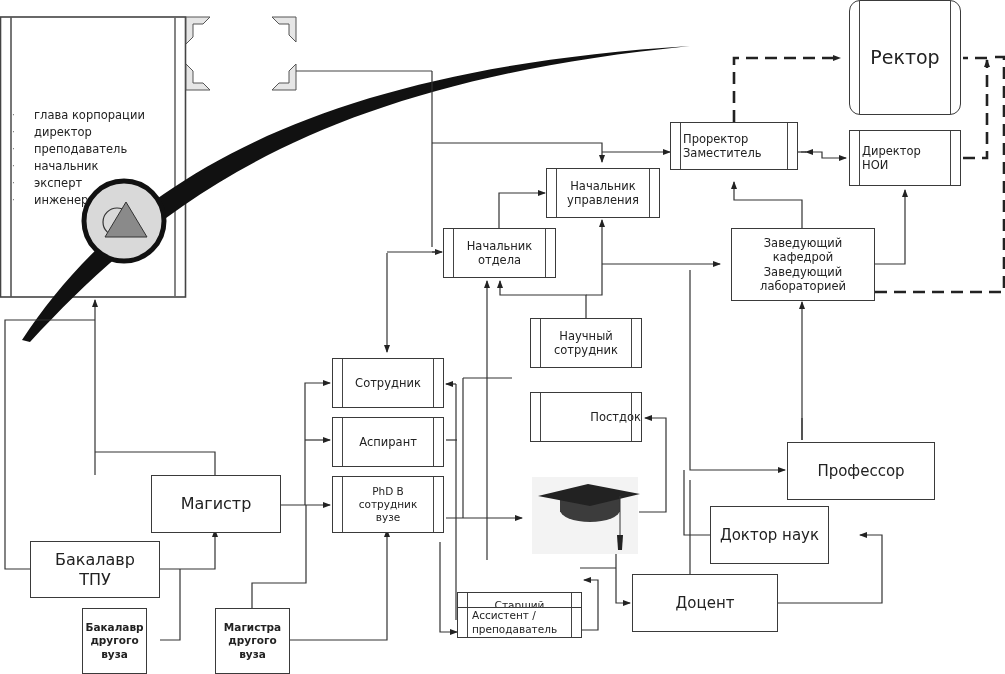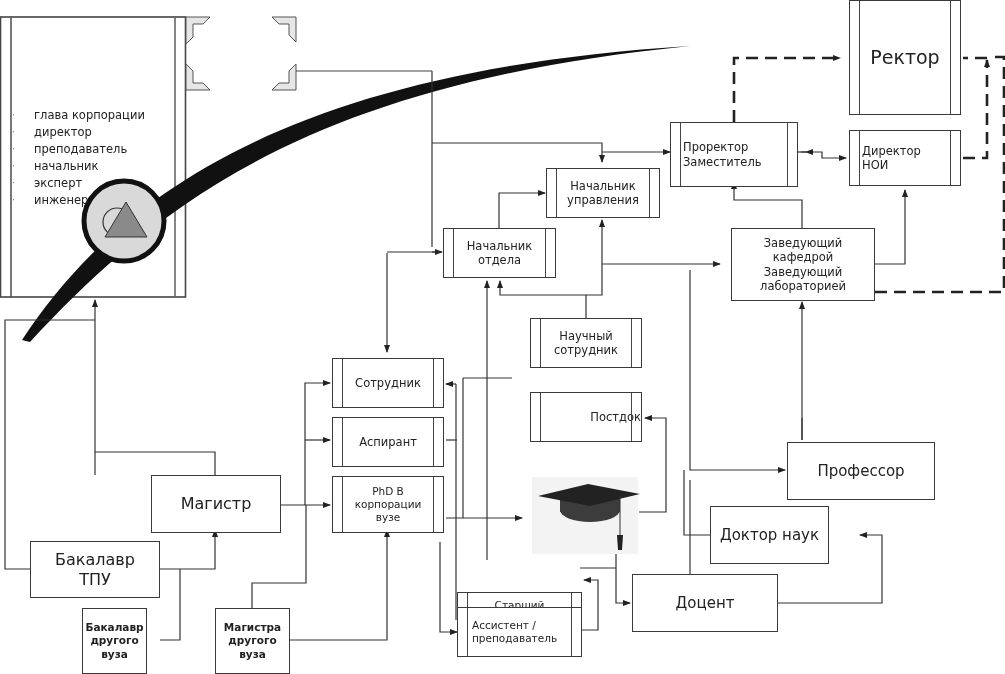--- a/index.html
+++ b/index.html
@@ -153,25 +153,25 @@
     <div class="row">
         <span class="dot">·</span>
         <span>эксперт</span>
       </div>
     <div class="row">
         <span class="dot">·</span>
         <span>инженер</span>
       </div>
   </div>
 
-  <div class="box proc" style="left:849px;top:0;width:112px;height:115px;font-size:19px;">
+  <div class="box proc" style="left:849px;top:0;width:112px;height:115px;font-size:19px;border-radius:11px;">
     <span class="lbl">Ректор</span>
     </div>
 
-  <div class="box proc left" style="left:670px;top:122px;width:128px;height:65px;font-size:11.5px;padding-left:12px;">
+  <div class="box proc left" style="left:670px;top:122px;width:128px;height:48px;font-size:11.5px;padding-left:12px;">
     <span class="lbl">Проректор
 Заместитель</span>
     </div>
 
   <div class="box proc left" style="left:849px;top:130px;width:112px;height:56px;font-size:11.5px;padding-left:12px;">
     <span class="lbl">Директор
 НОИ</span>
     </div>
 
   <div class="box proc" style="left:546px;top:168px;width:114px;height:50px;font-size:11.5px;">
@@ -203,42 +203,42 @@
   <div class="box proc" style="left:530px;top:392px;width:112px;height:50px;font-size:11.5px;justify-content:flex-end;">
     <span class="lbl">Постдок</span>
     </div>
 
   <div class="box proc" style="left:332px;top:417px;width:112px;height:50px;font-size:11.5px;">
     <span class="lbl">Аспирант</span>
     </div>
 
   <div class="box proc" style="left:332px;top:476px;width:112px;height:57px;font-size:10.5px;">
     <span class="lbl">PhD В
-корпорации
+сотрудник
 вузе</span>
     </div>
 
   <div class="box" style="left:787px;top:442px;width:148px;height:58px;font-size:15px;">
     <span class="lbl">Профессор</span>
     </div>
 
   <div class="box" style="left:710px;top:506px;width:119px;height:58px;font-size:15px;">
     <span class="lbl">Доктор наук</span>
     </div>
 
   <div class="box" style="left:632px;top:574px;width:146px;height:58px;font-size:15px;">
     <span class="lbl">Доцент</span>
     </div>
 
   <div class="box proc" style="left:457px;top:592px;width:125px;height:40px;font-size:10.5px;">
     <span class="lbl">Старший
 преподаватель</span>
     </div>
 
-  <div class="box proc left" style="left:457px;top:607px;width:125px;height:50px;font-size:10.5px;">
+  <div class="box proc left" style="left:457px;top:607px;width:125px;height:31px;font-size:10.5px;">
     <span class="lbl">Ассистент /
 преподаватель</span>
     </div>
 
   <div class="box" style="left:151px;top:475px;width:130px;height:58px;font-size:16px;">
     <span class="lbl">Магистр</span>
     </div>
 
   <div class="box" style="left:30px;top:541px;width:130px;height:57px;font-size:16px;">
     <span class="lbl">Бакалавр

